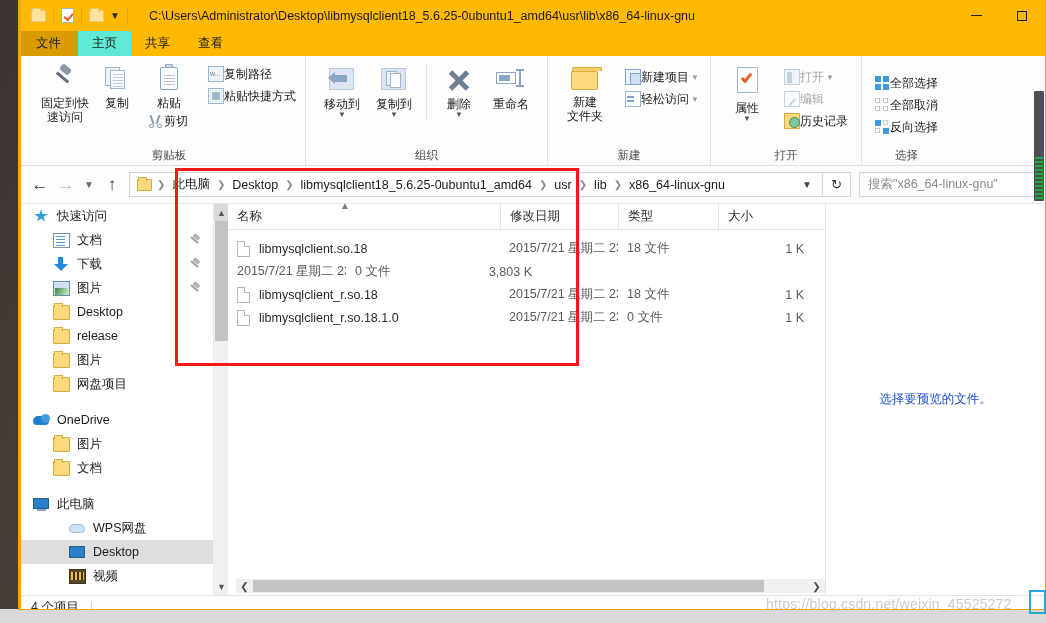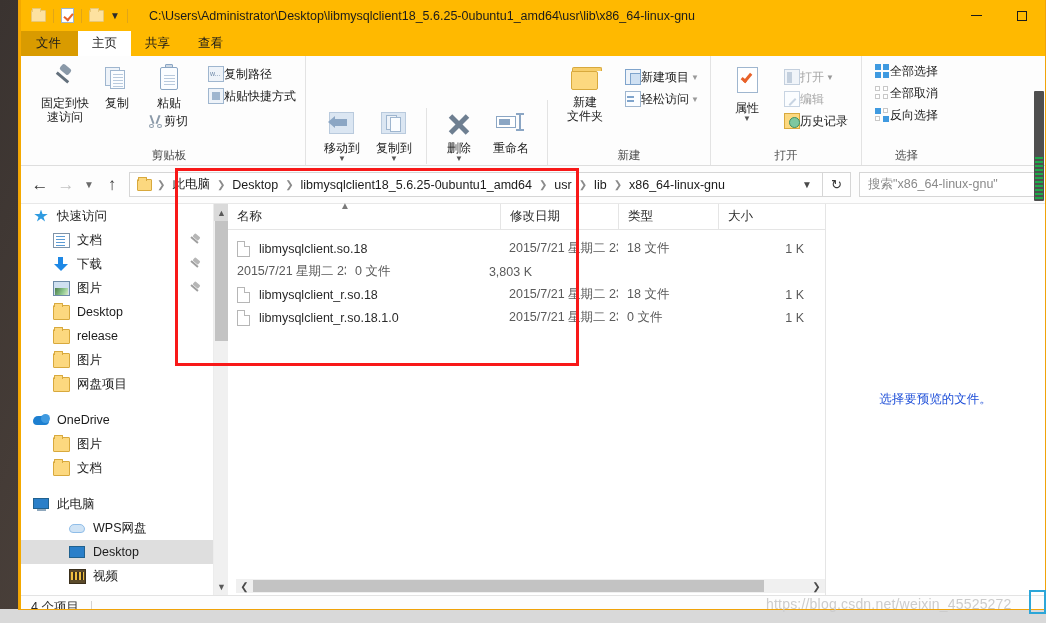--- a/index.html
+++ b/index.html
@@ -89,21 +89,21 @@
   #tabs {
     position: relative; height: 25px; background: #ffb900;
     display: flex; align-items: stretch;
   }
   .tab {
     display: flex; align-items: center; justify-content: center;
     font-size: 12.5px; color: #1b1b1b;
     padding: 0 14px; white-space: nowrap;
   }
   .tab.file { background: #d99b00; color: #1b1b1b; padding: 0 17px; }
-  .tab.active { background: #ffffff; }
+  .tab.active { background: #5eead4; }
 
   
   #ribbon {
     position: relative;
     height: 110px;
     background: #fdfdfd;
     border-bottom: 1px solid #dedede;
     display: flex; align-items: stretch;
     padding-left: 14px;
   }
@@ -513,21 +513,21 @@
           </div>
           <div class="smallbtn">
             <span class="ic ic-sm ic-pshort"></span>
             <span class="lbl">粘贴快捷方式</span>
           </div>
         </div>
       </div>
       <div class="rgroup-title">剪贴板</div>
     </div>
 
-    <div class="rgroup" style="padding:0 10px;margin-top:44px;">
+    <div class="rgroup" style="padding:0 10px;">
       <div class="rgroup-body" style="padding-top:8px;">
         <div class="bigbtn">
           <span class="ic ic-move">
               <i class="sq"></i>
               <i class="ar"></i>
               <i class="tip"></i>
             </span>
           <span class="lbl">移动到</span>
           <span class="dropcaret">▼</span>
         </div>
@@ -612,21 +612,21 @@
           <div class="smallbtn">
             <span class="ic ic-sm ic-hist"></span>
             <span class="lbl">历史记录</span>
           </div>
         </div>
       </div>
       <div class="rgroup-title">打开</div>
     </div>
 
     <div class="rgroup" style="padding:0 10px;">
-      <div class="rgroup-body" style="padding-top:2px;">
+      <div class="rgroup-body" style="padding-top:14px;">
         <div class="smallcol">
           <div class="smallbtn">
             <span class="ic ic-sel ic-selall">
                 <i class="sq-a"></i>
                 <i class="sq-b"></i>
                 <i class="sq-c"></i>
                 <i class="sq-d"></i>
               </span>
             <span class="lbl">全部选择</span>
           </div>

